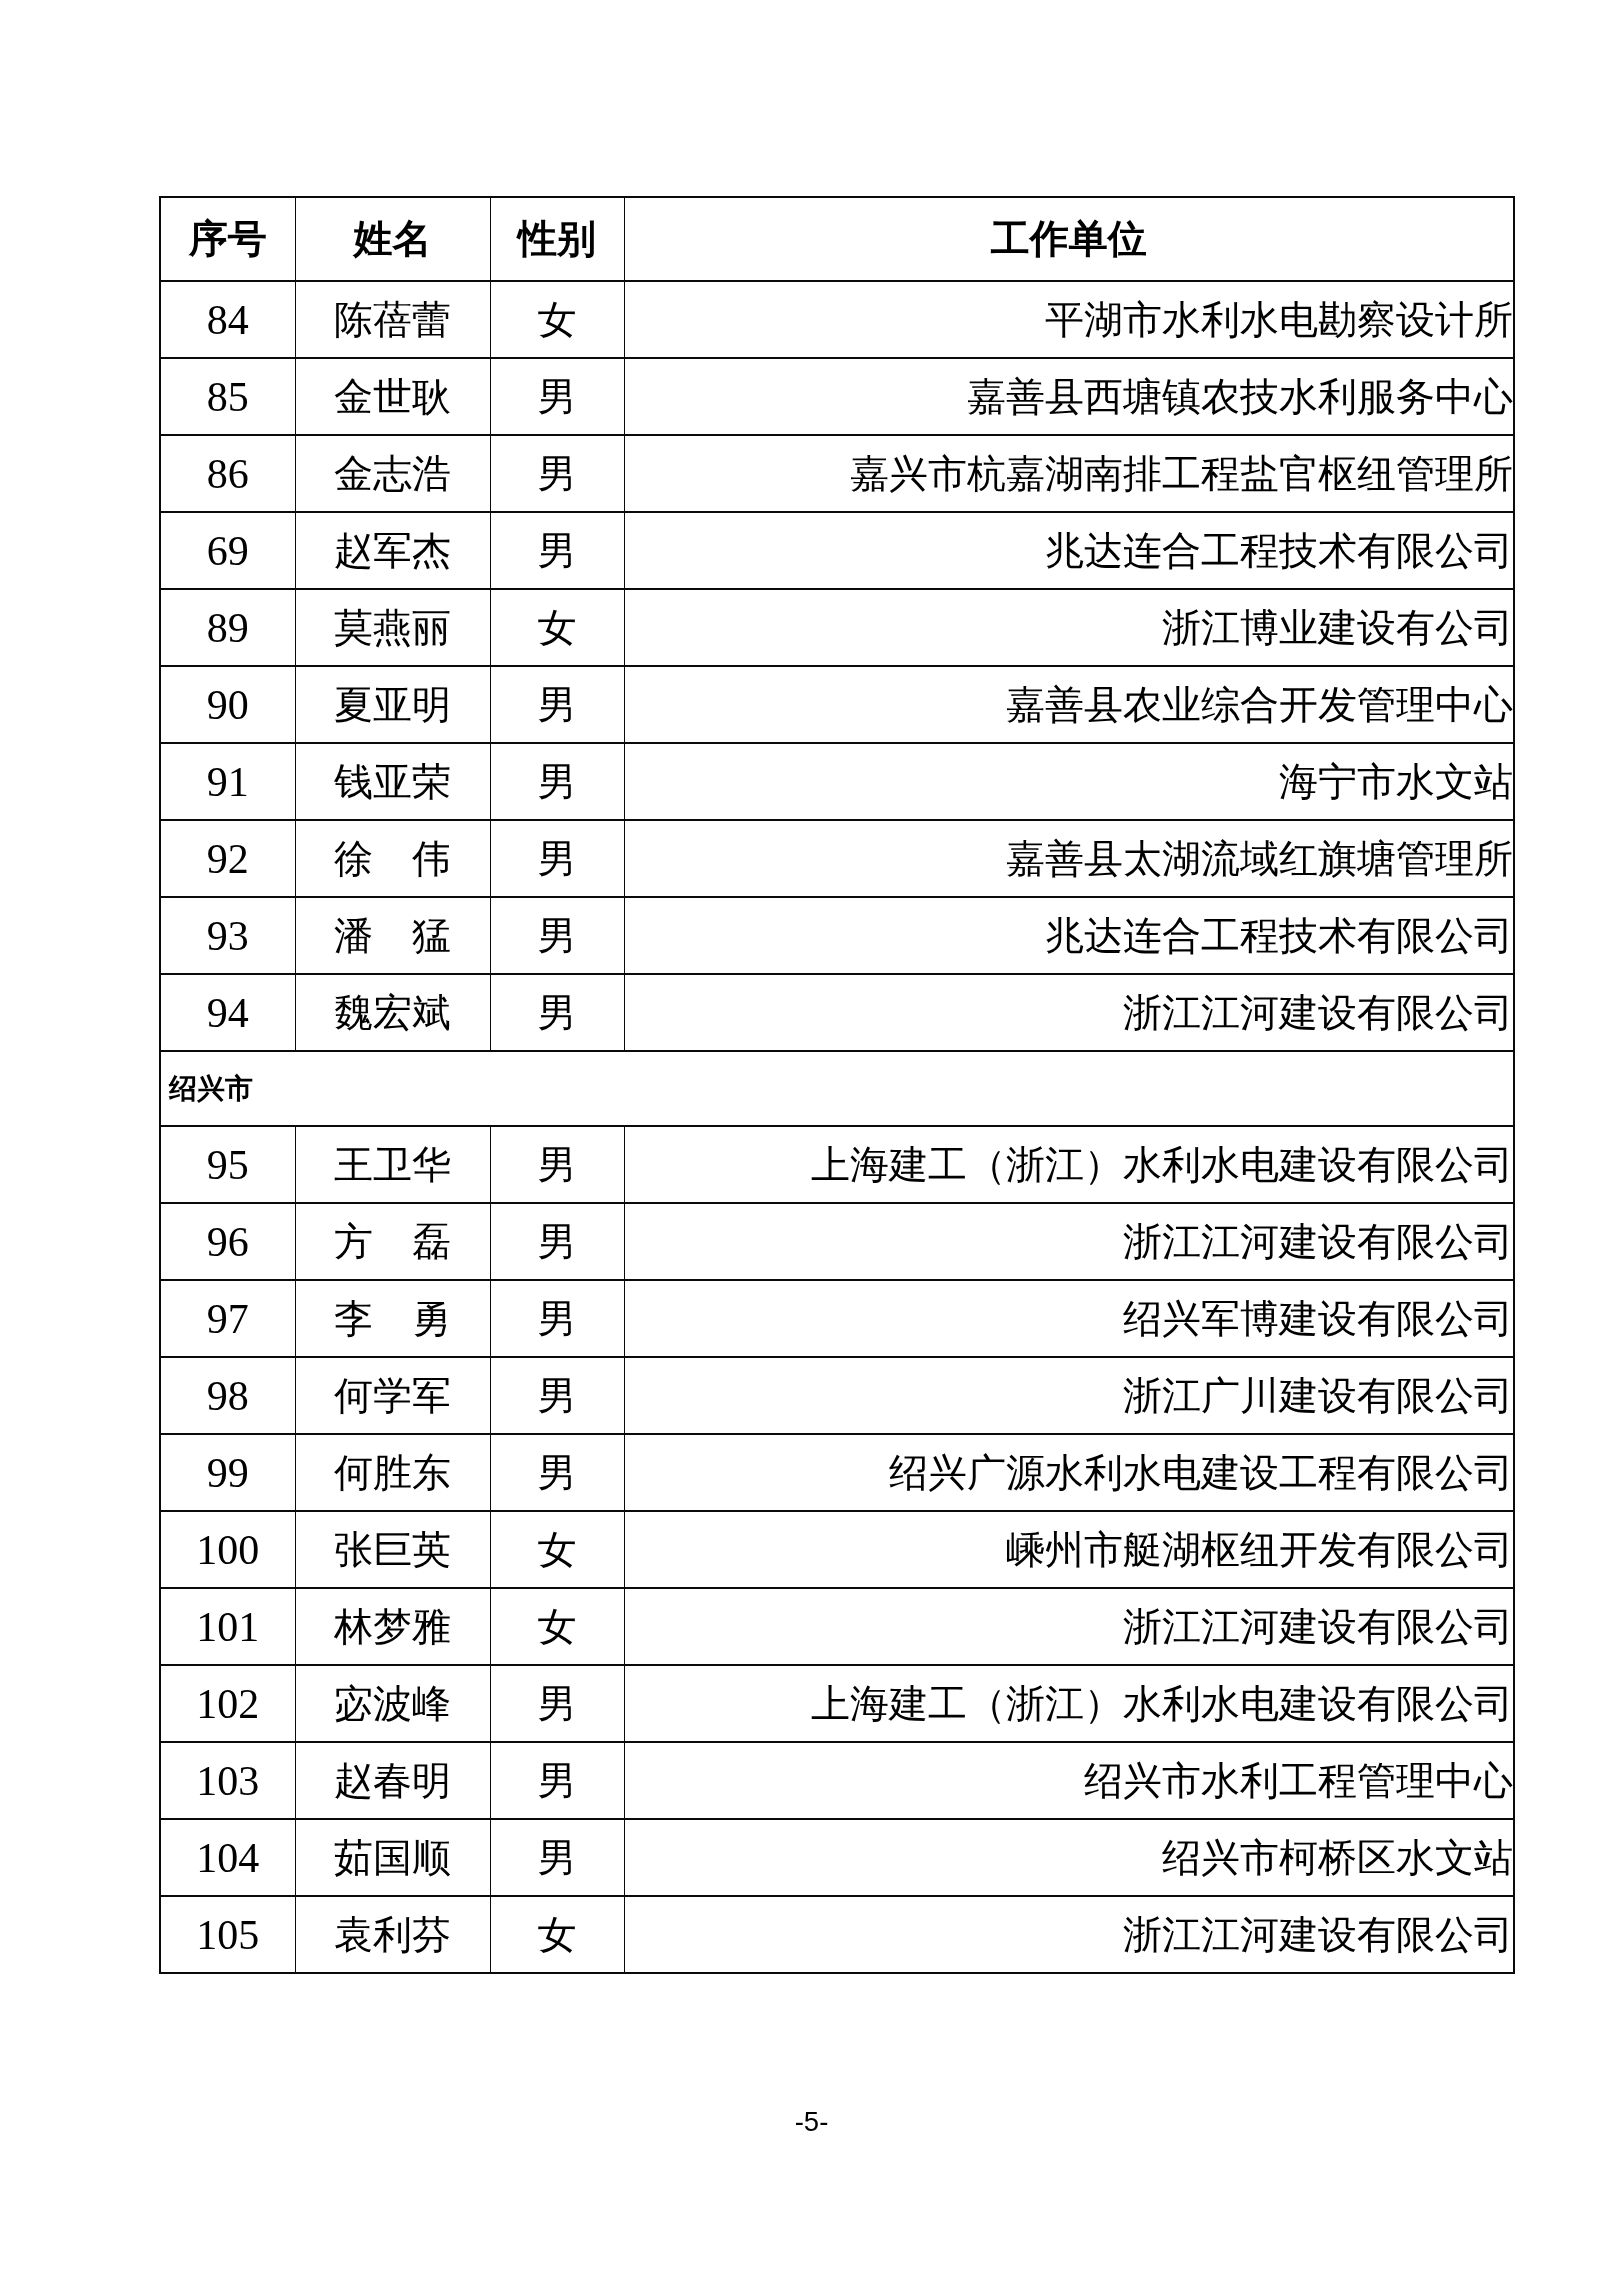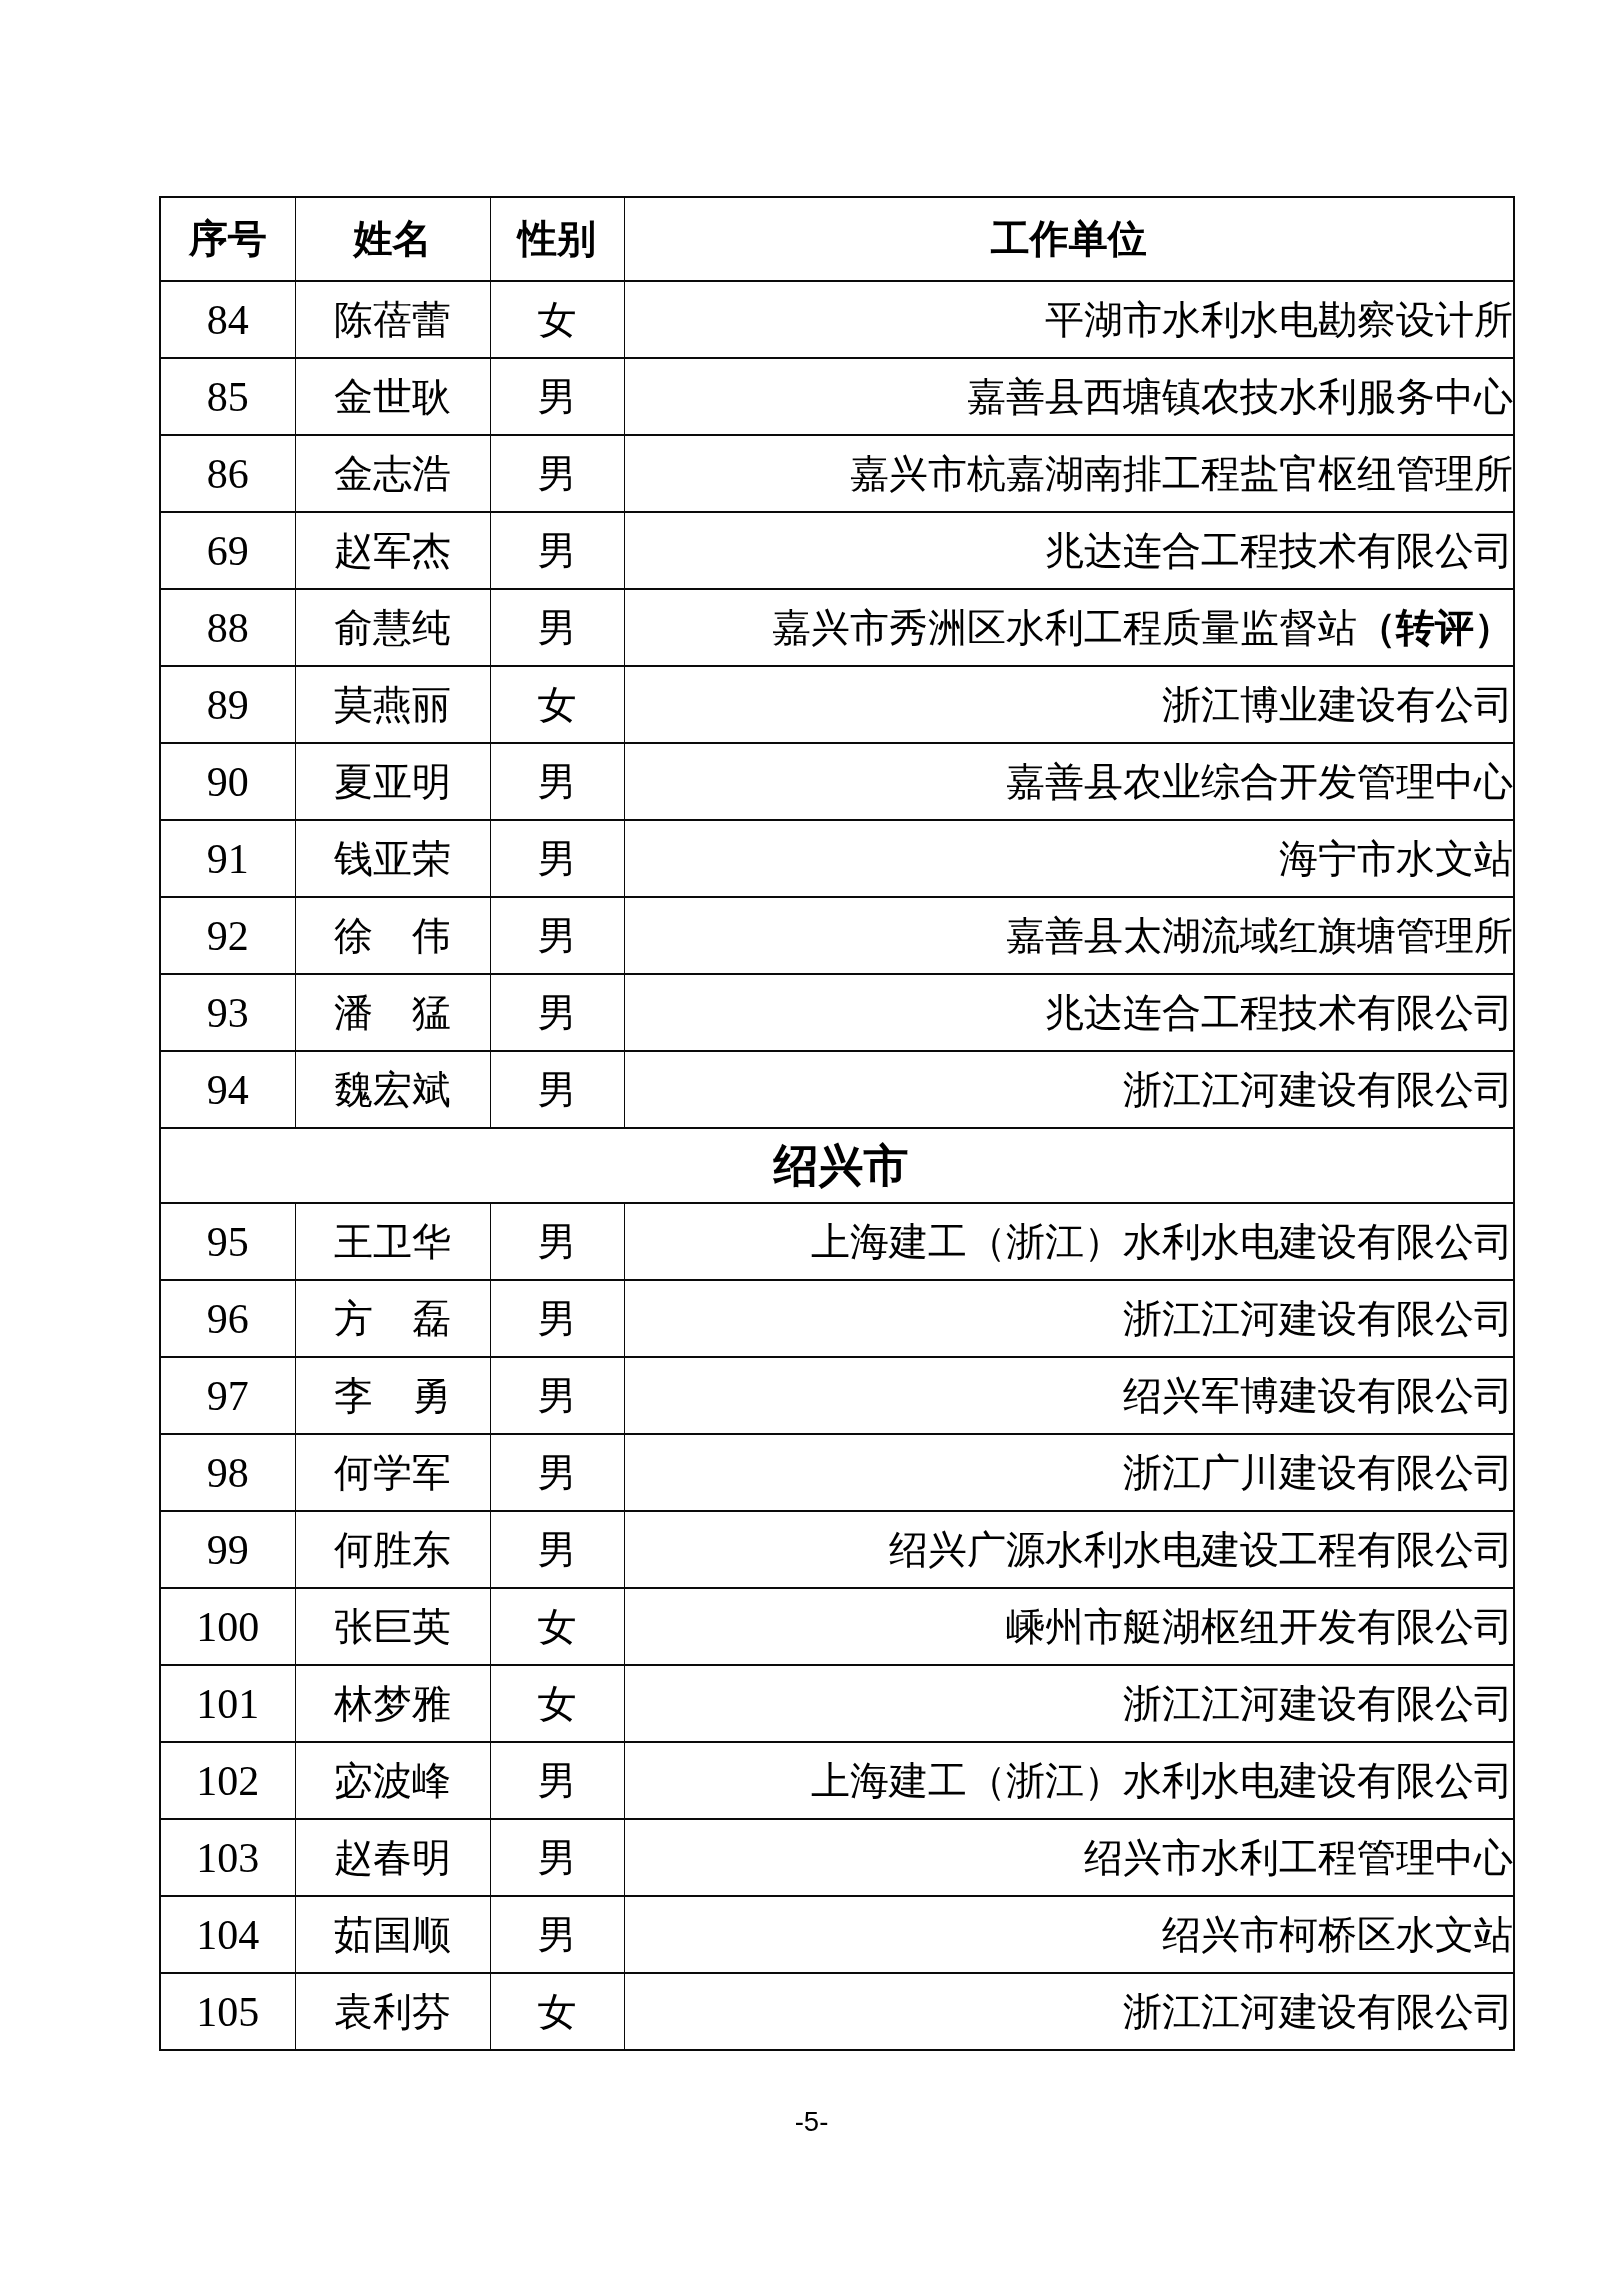--- a/index.html
+++ b/index.html
@@ -66,22 +66,22 @@
     font-size: 39px;
   }
   .unit-bold {
     font-family: "Liberation Sans", sans-serif;
     font-weight: bold;
   }
   tr.section-row td {
     height: 73px;
     font-family: "Liberation Sans", sans-serif;
     font-weight: bold;
-    font-size: 45px;
-    text-align: center;
+    font-size: 28px;
+    text-align: left;
     padding-left: 7.9px;
   }
   .footer-pagenum {
     position: absolute;
     left: 0;
     right: 0;
     top: 2106px;
     text-align: center;
     font-size: 27.5px;
     font-family: "Liberation Sans", sans-serif;
@@ -127,26 +127,20 @@
           <td class="td-gender">男</td>
           <td class="td-unit"><span>嘉兴市杭嘉湖南排工程盐官枢纽管理所</span></td>
         </tr>
         <tr class="data-row">
           <td class="td-no">69</td>
           <td class="td-name">赵军杰</td>
           <td class="td-gender">男</td>
           <td class="td-unit"><span>兆达连合工程技术有限公司</span></td>
         </tr>
         <tr class="data-row">
-          <td class="td-no">88</td>
-          <td class="td-name">俞慧纯</td>
-          <td class="td-gender">男</td>
-          <td class="td-unit"><span>嘉兴市秀洲区水利工程质量监督站</span><span class="unit-bold">（转评）</span></td>
-        </tr>
-        <tr class="data-row">
           <td class="td-no">89</td>
           <td class="td-name">莫燕丽</td>
           <td class="td-gender">女</td>
           <td class="td-unit"><span>浙江博业建设有公司</span></td>
         </tr>
         <tr class="data-row">
           <td class="td-no">90</td>
           <td class="td-name">夏亚明</td>
           <td class="td-gender">男</td>
           <td class="td-unit"><span>嘉善县农业综合开发管理中心</span></td>

